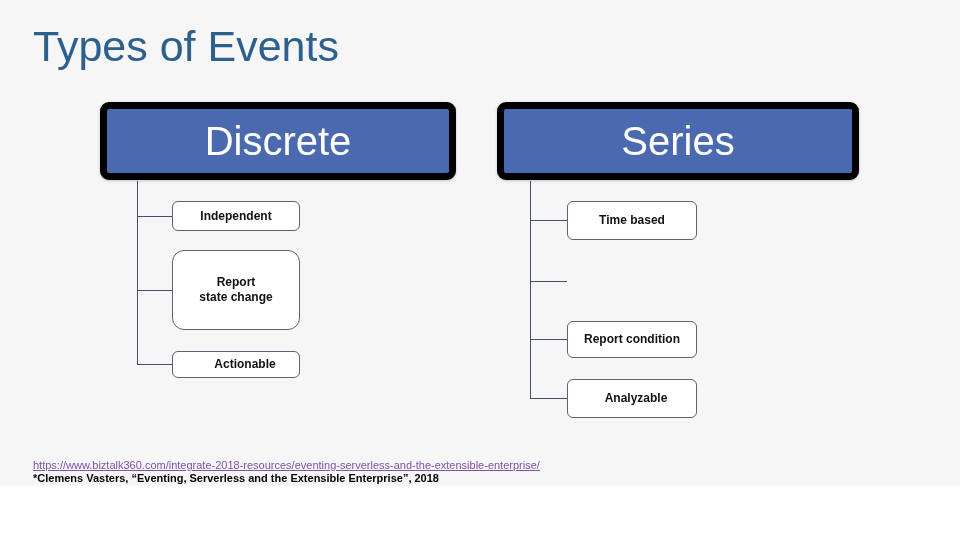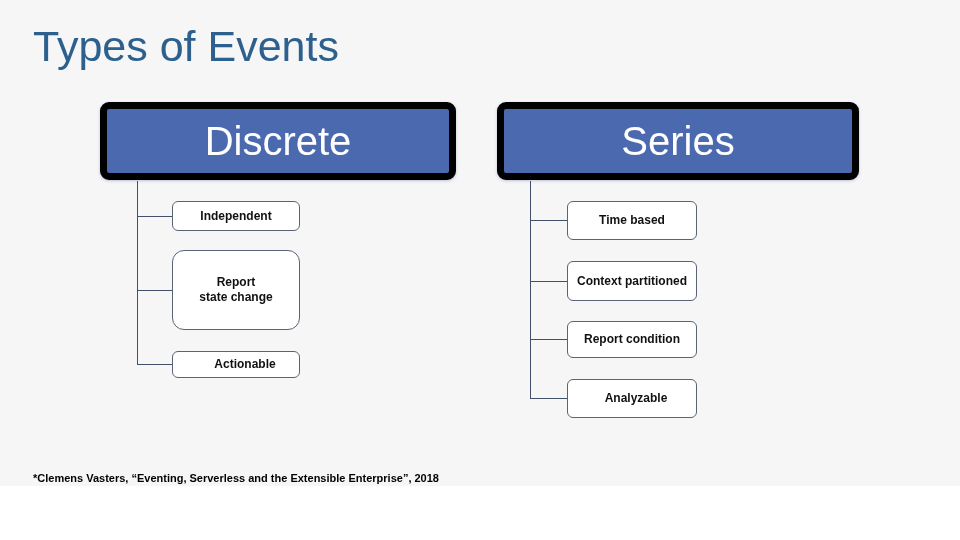--- a/index.html
+++ b/index.html
@@ -130,20 +130,20 @@
       <span>Series</span>
     </div>
 
     <div class="line" style="left:530px; top:181px; width:1px; height:217px;"></div>
     <div class="line" style="left:530px; top:220px; width:37px; height:1px;"></div>
     <div class="line" style="left:530px; top:281px; width:37px; height:1px;"></div>
     <div class="line" style="left:530px; top:339px; width:37px; height:1px;"></div>
     <div class="line" style="left:530px; top:398px; width:37px; height:1px;"></div>
 
     <div class="child-box rcol c-time">Time based</div>
-    <div class="child-box rcol c-context">Context partitioned</div>
     <div class="child-box rcol c-condition">Report condition</div>
     <div class="child-box rcol c-analyzable">Analyzable</div>
 
     <div class="footnote">*Clemens Vasters, “Eventing, Serverless and the Extensible Enterprise”, 2018</div>
+    <a class="source-link">https://www.biztalk360.com/integrate-2018-resources/eventing-serverless-and-the-extensible-enterprise/</a>
 
   </div>
 </div>
 
 </body></html>

